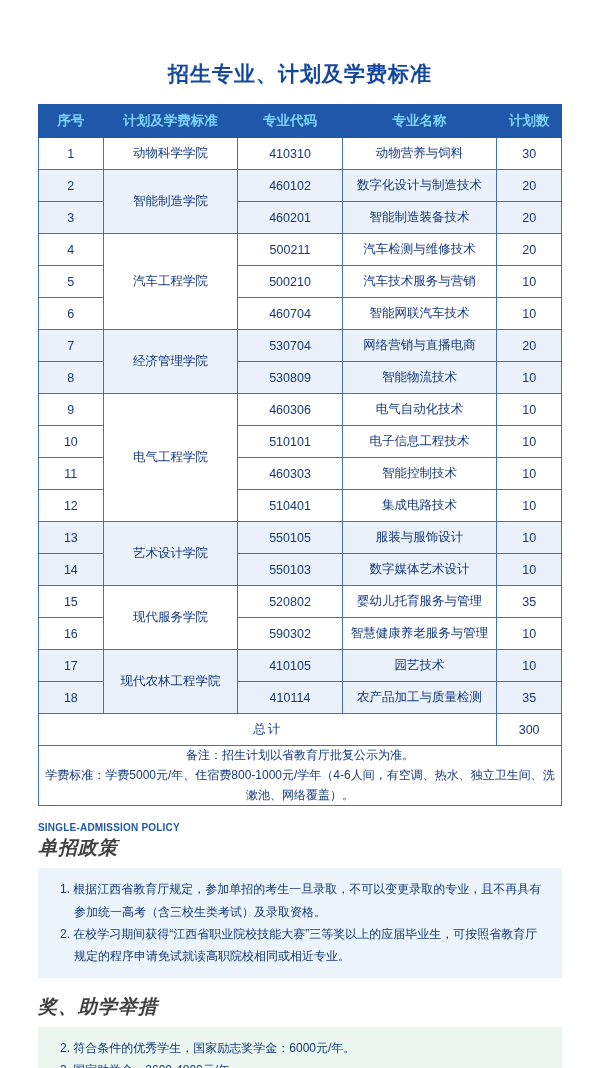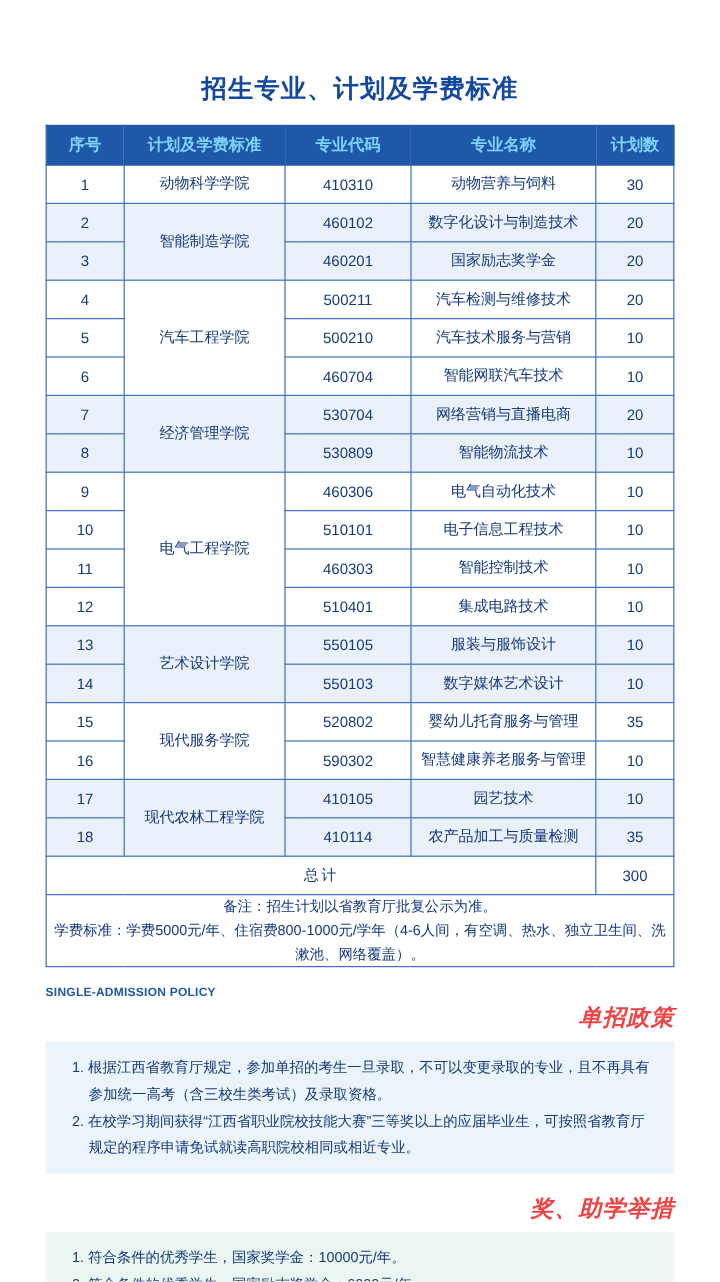--- a/index.html
+++ b/index.html
@@ -80,24 +80,23 @@
   .sec-en {
     font-size: 10px;
     font-weight: bold;
     color: #1f58a8;
     letter-spacing: 0.2px;
   }
   .sec-cn {
     font-size: 19px;
     font-weight: bold;
     font-style: italic;
-    color: #ef4444;
+    color: #404040;
     margin-top: 2px;
     letter-spacing: 1px;
-    text-align: right;
   }
   .panel {
     margin-top: 7px;
     background: #eaf6ef;
     padding: 10px 14px 11px 14px;
     font-size: 12px;
     line-height: 1.85;
     color: #14397d;
     box-sizing: border-box;
   }
@@ -142,21 +141,21 @@
         <tr class="band">
           <td class="col-no">2</td>
           <td class="col-college" rowspan="2">智能制造学院</td>
           <td class="col-code">460102</td>
           <td class="col-name">数字化设计与制造技术</td>
           <td class="col-plan">20</td>
         </tr>
         <tr class="band">
           <td class="col-no">3</td>
           <td class="col-code">460201</td>
-          <td class="col-name">国家励志奖学金</td>
+          <td class="col-name">智能制造装备技术</td>
           <td class="col-plan">20</td>
         </tr>
         <tr>
           <td class="col-no">4</td>
           <td class="col-college" rowspan="3">汽车工程学院</td>
           <td class="col-code">500211</td>
           <td class="col-name">汽车检测与维修技术</td>
           <td class="col-plan">20</td>
         </tr>
         <tr>
@@ -266,19 +265,18 @@
     <div class="sec-cn">单招政策</div>
     <div class="panel blue" id="policy-panel">
         <p class="indent">1. 根据江西省教育厅规定，参加单招的考生一旦录取，不可以变更录取的专业，且不再具有参加统一高考（含三校生类考试）及录取资格。</p>
         <p class="indent">2. 在校学习期间获得“江西省职业院校技能大赛”三等奖以上的应届毕业生，可按照省教育厅规定的程序申请免试就读高职院校相同或相近专业。</p>
       </div>
   </div>
 
   <div class="section">
     <div class="sec-cn">奖、助学举措</div>
     <div class="panel" id="scholarship-panel">
-        <p class="indent">1. 符合条件的优秀学生，国家奖学金：10000元/年。</p>
         <p class="indent">2. 符合条件的优秀学生，国家励志奖学金：6000元/年。</p>
         <p class="indent">3. 国家助学金：2600-4800元/年。</p>
       </div>
   </div>
 
 </div>
 
 </body></html>

